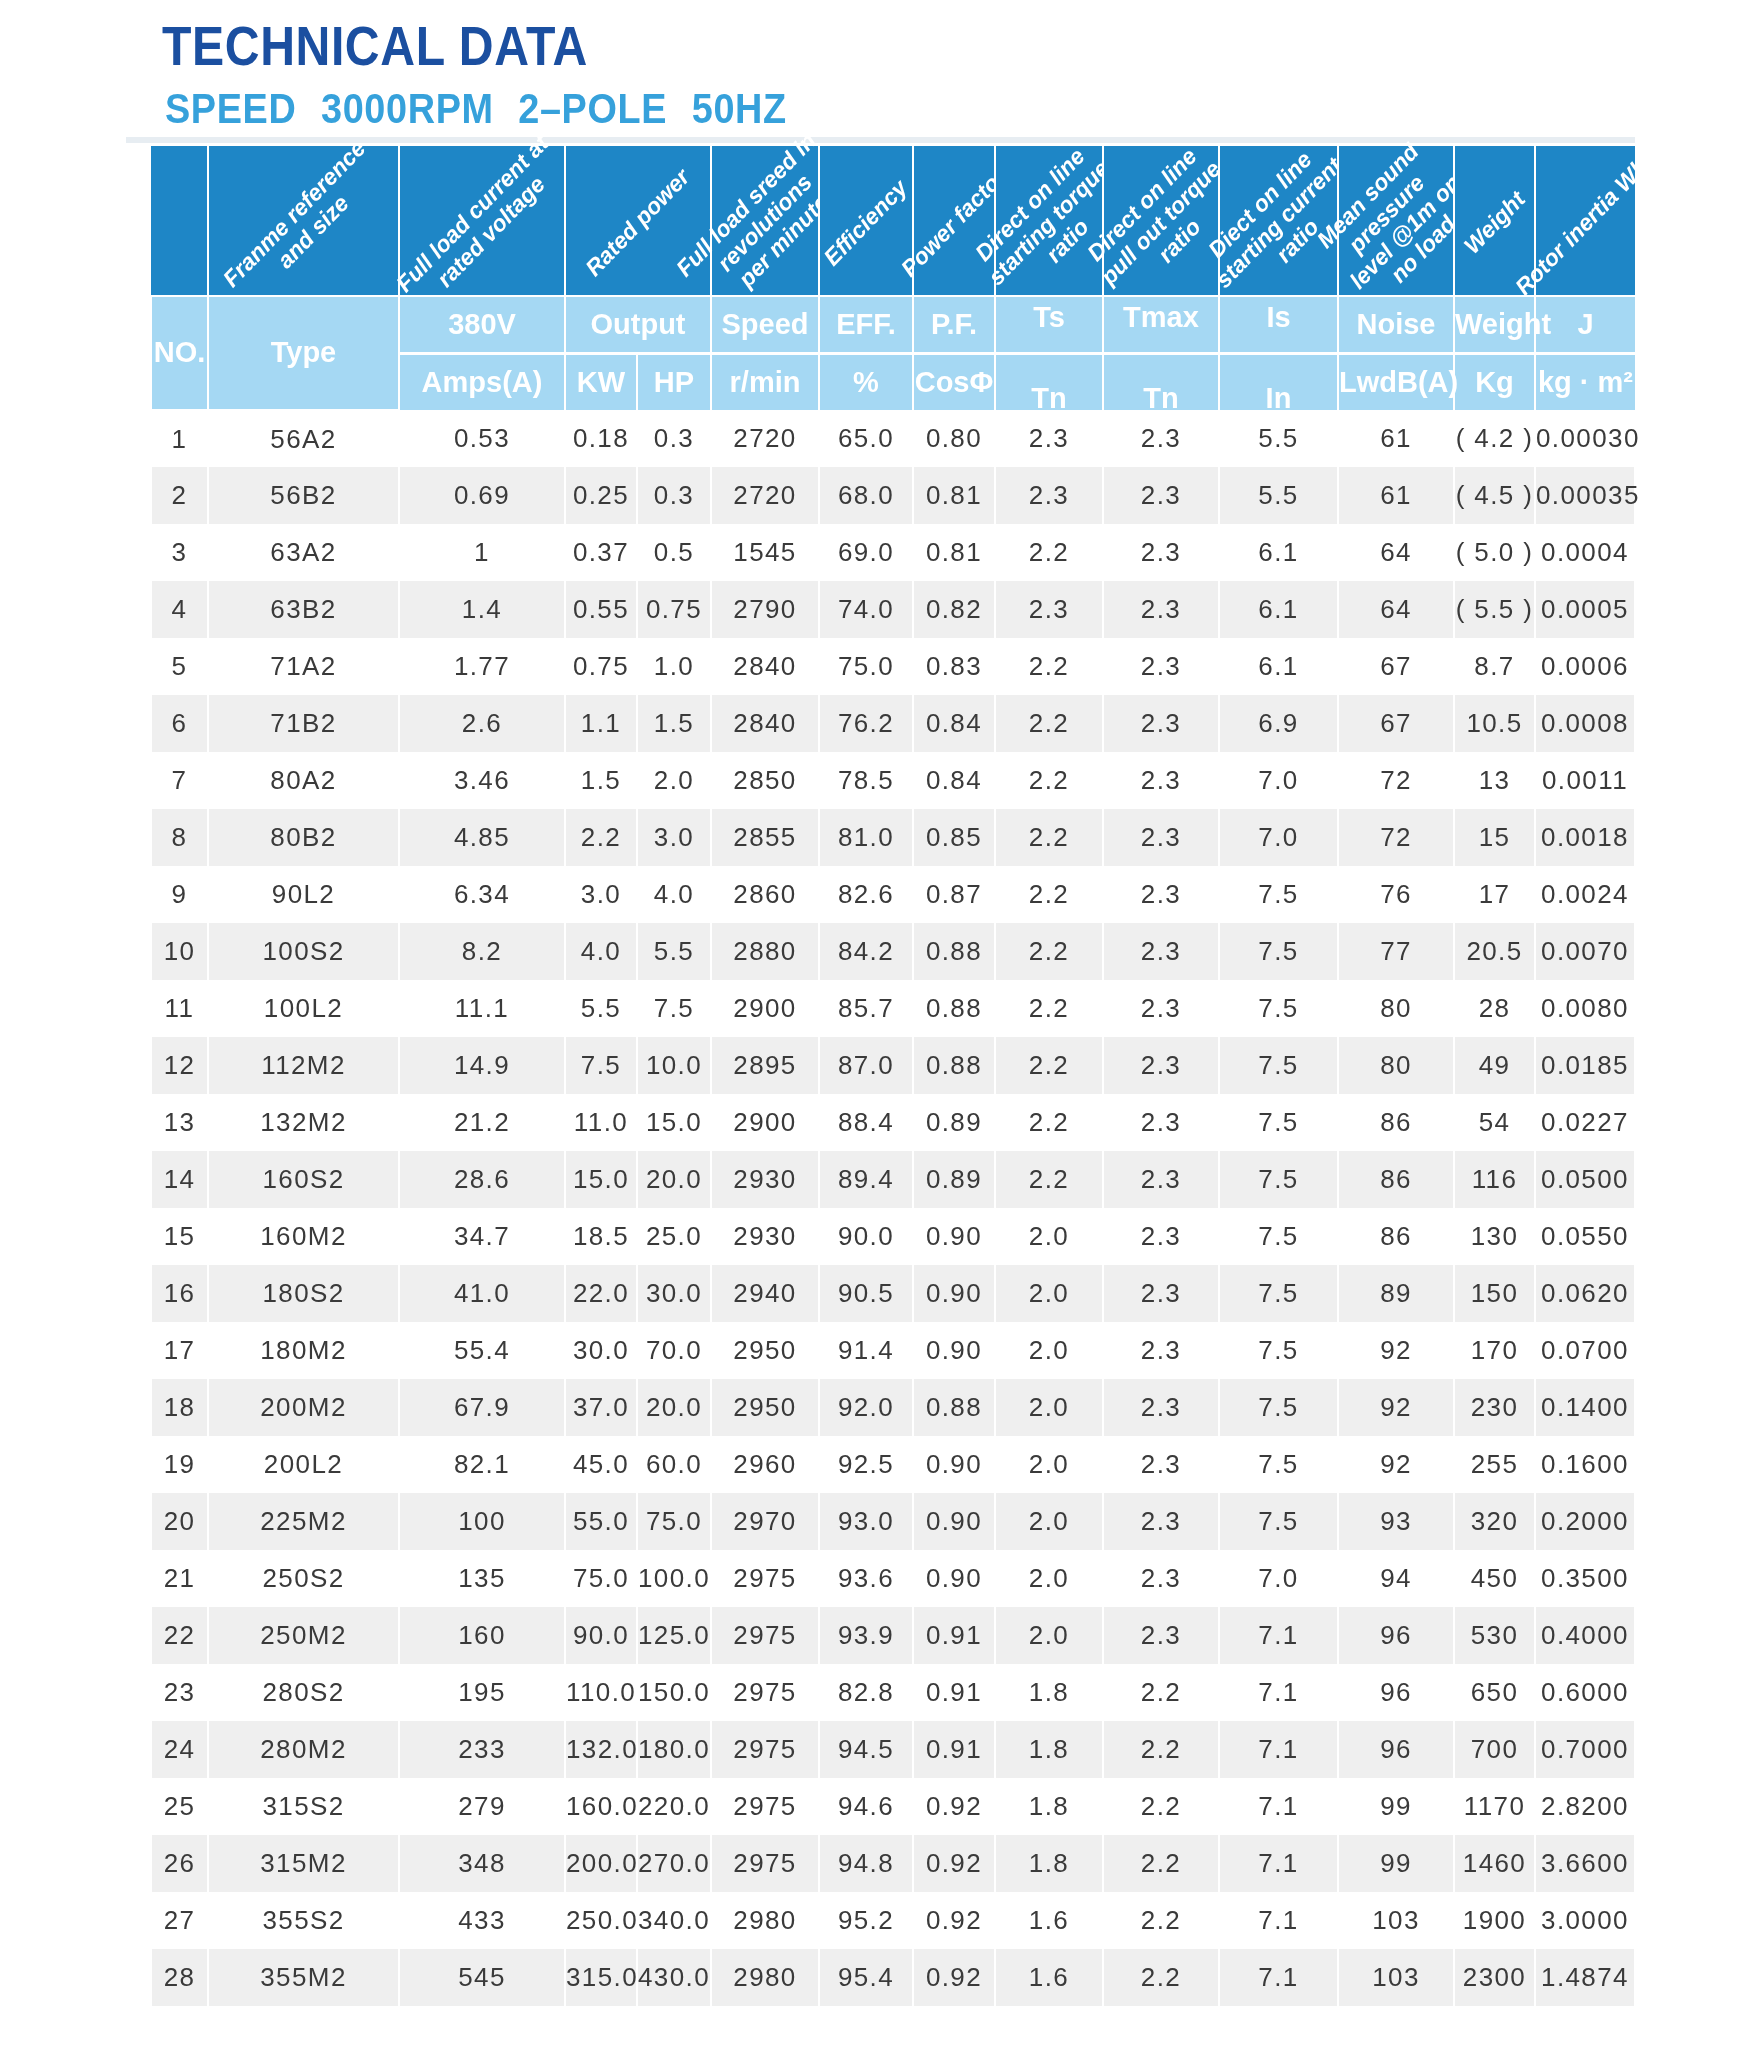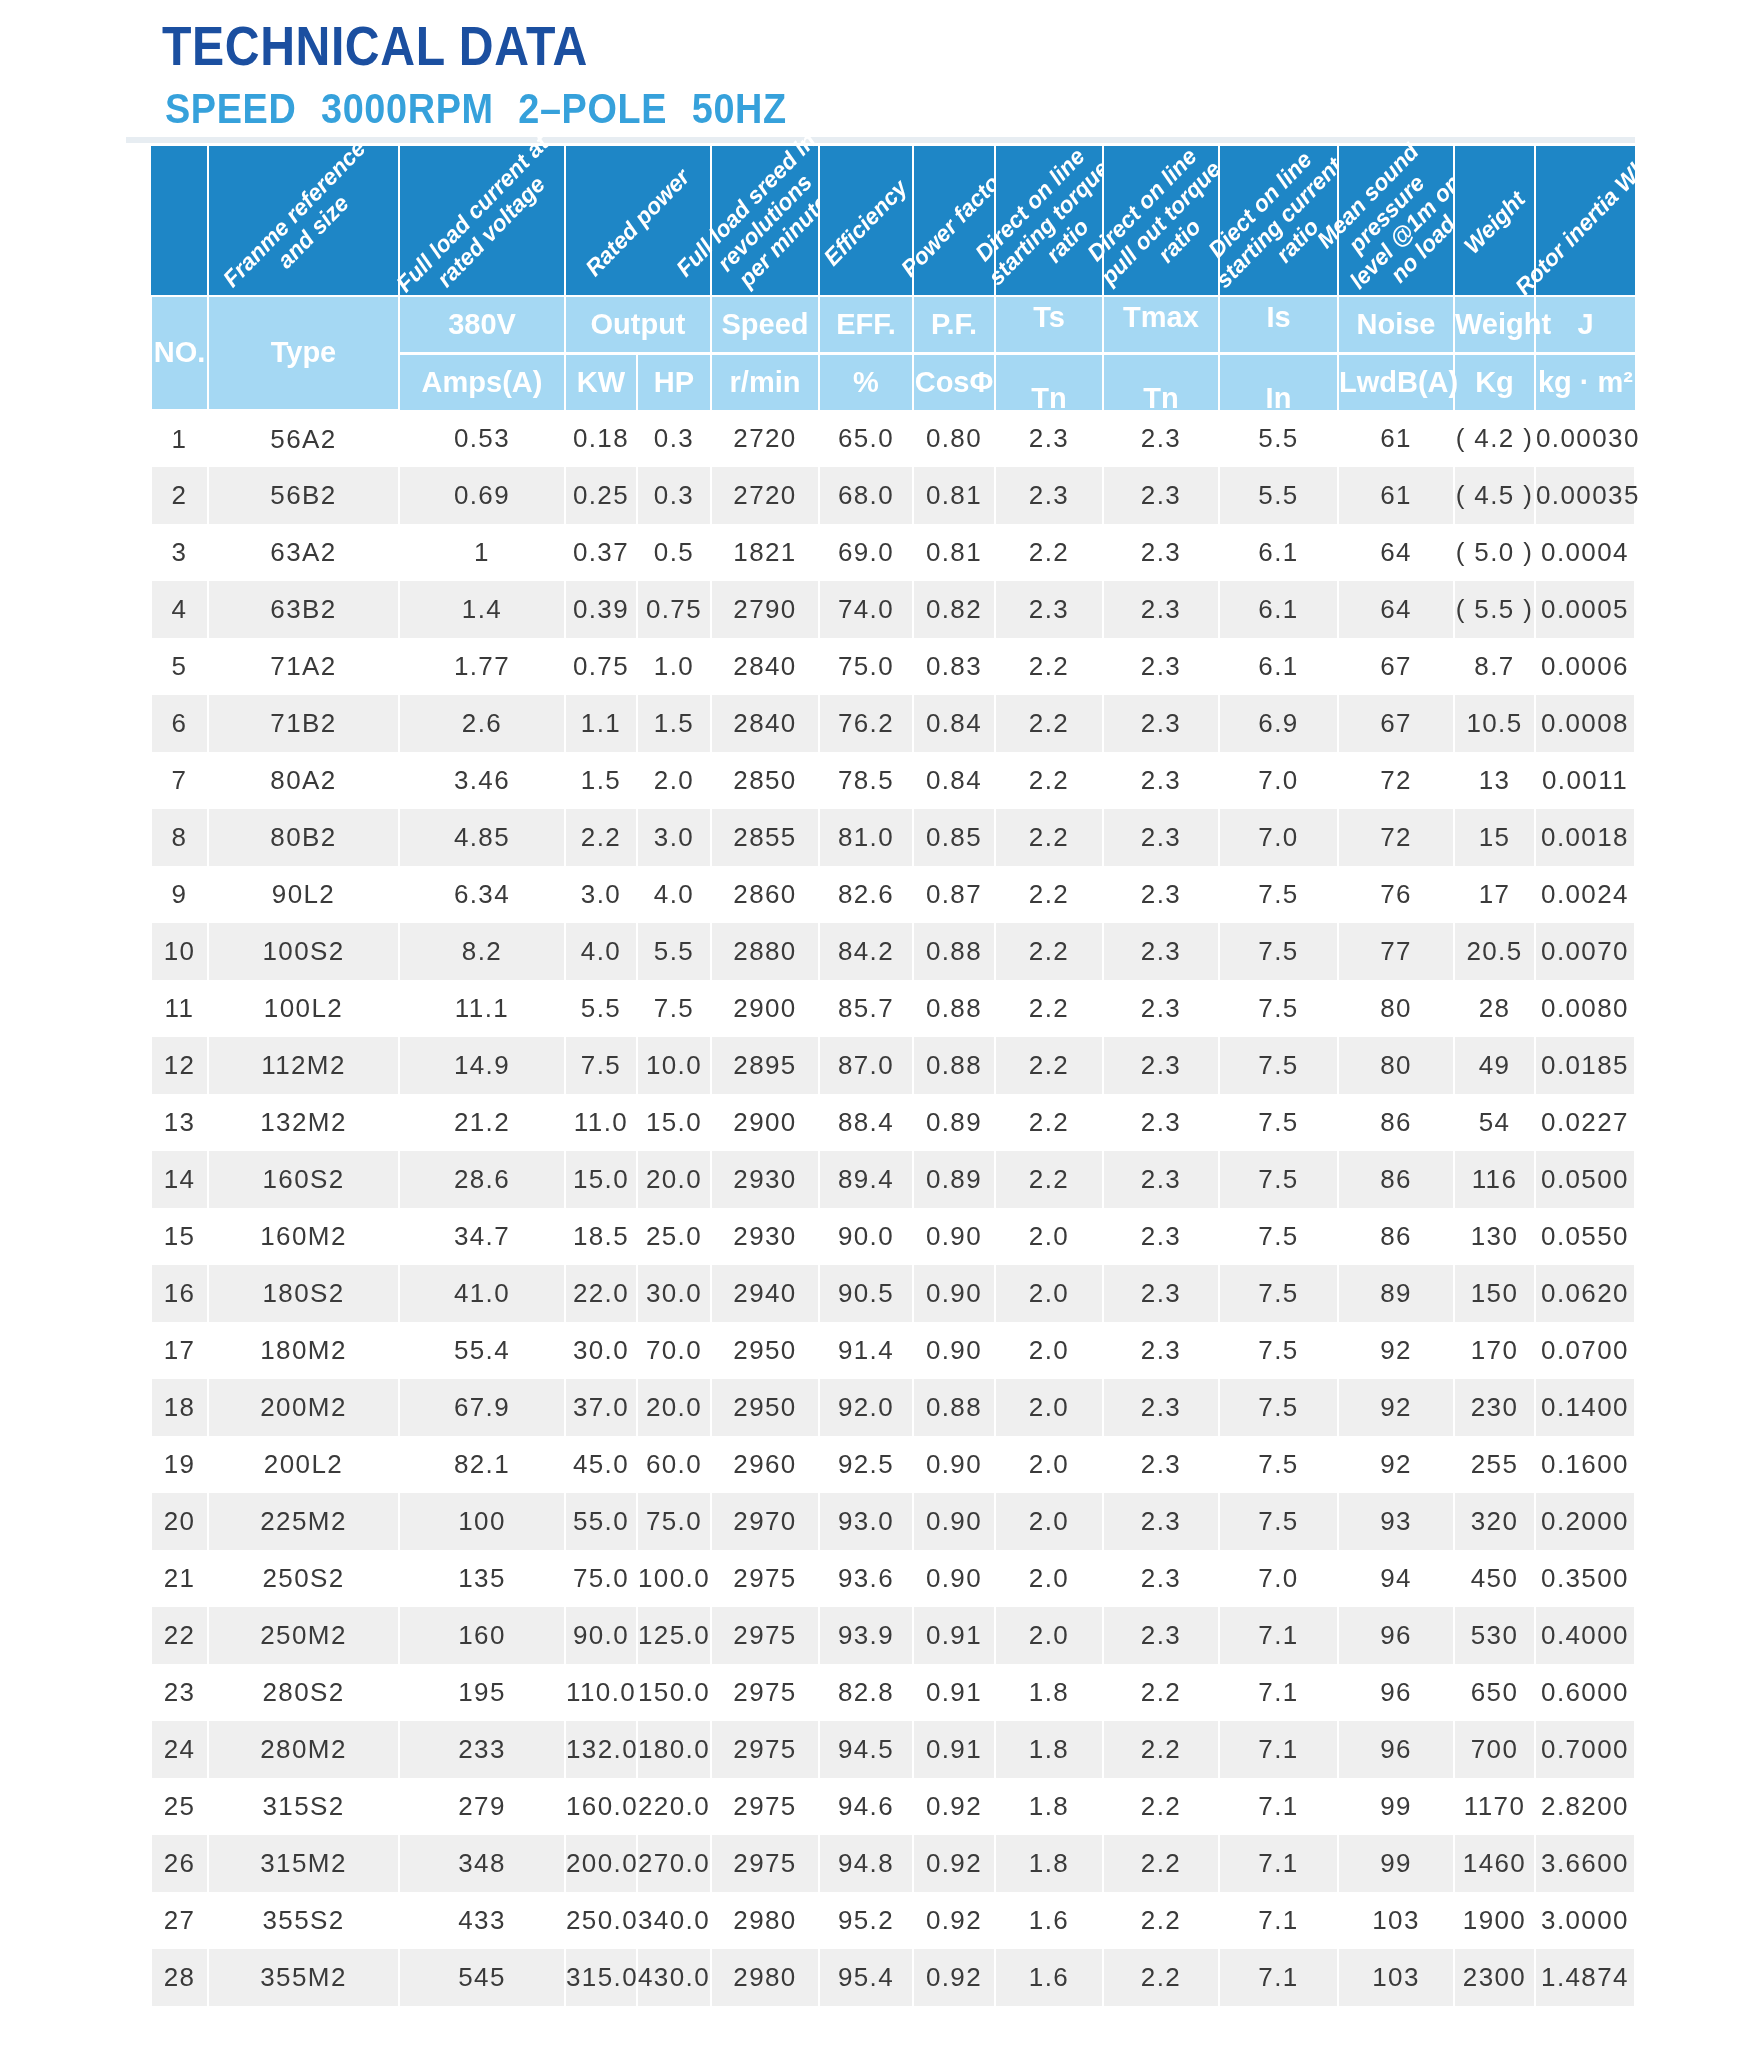--- a/index.html
+++ b/index.html
@@ -210,35 +210,35 @@
           <td>61</td>
           <td>( 4.5 )</td>
           <td>0.00035</td>
         </tr>
         <tr>
           <td>3</td>
           <td>63A2</td>
           <td>1</td>
           <td>0.37</td>
           <td>0.5</td>
-          <td>1821</td>
+          <td>1545</td>
           <td>69.0</td>
           <td>0.81</td>
           <td>2.2</td>
           <td>2.3</td>
           <td>6.1</td>
           <td>64</td>
           <td>( 5.0 )</td>
           <td>0.0004</td>
         </tr>
         <tr class="alt">
           <td>4</td>
           <td>63B2</td>
           <td>1.4</td>
-          <td>0.39</td>
+          <td>0.55</td>
           <td>0.75</td>
           <td>2790</td>
           <td>74.0</td>
           <td>0.82</td>
           <td>2.3</td>
           <td>2.3</td>
           <td>6.1</td>
           <td>64</td>
           <td>( 5.5 )</td>
           <td>0.0005</td>

